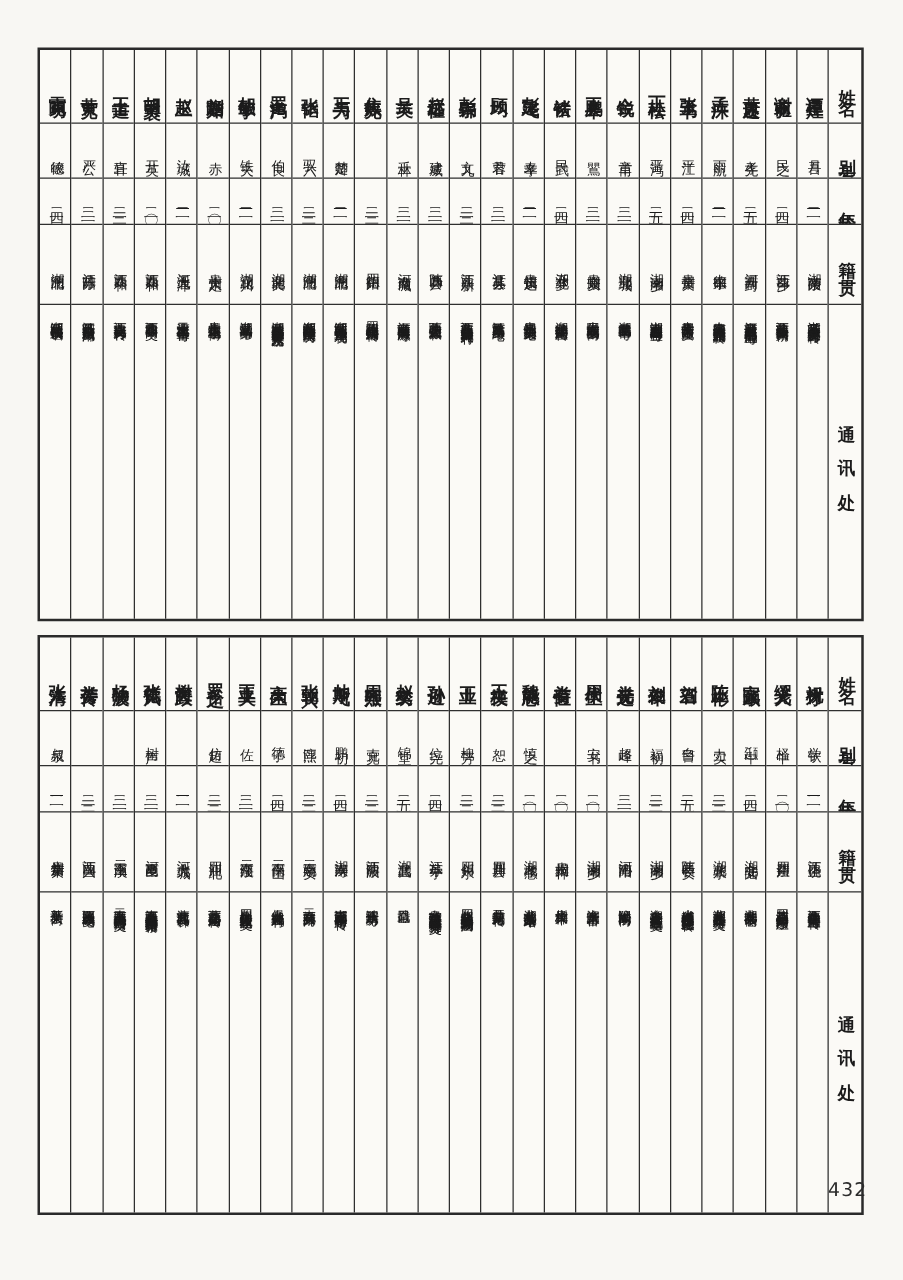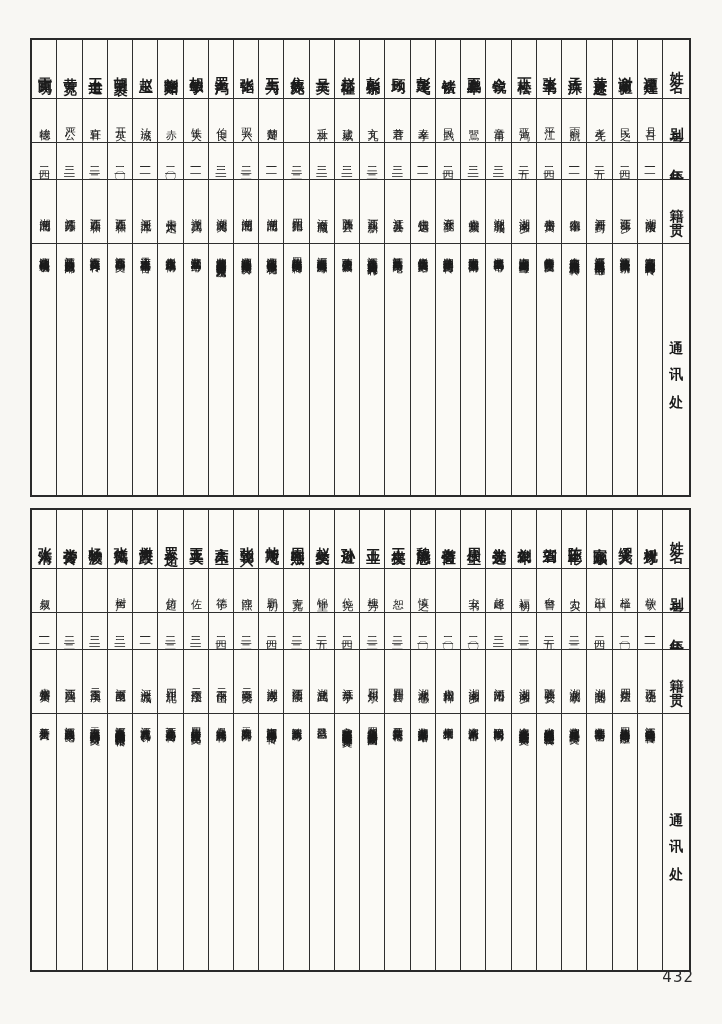--- a/index.html
+++ b/index.html
@@ -48,21 +48,21 @@
   .r-address .vtext{font-size:10.5px;letter-spacing:0.5px;line-height:1.1;}
   
   .header-col .vtext{font-weight:700;font-size:14px;}
   .header-col .r-name .vtext{letter-spacing:9px;}
   .header-col .r-byname .vtext{letter-spacing:5px;}
   .header-col .r-age .vtext{letter-spacing:3px;}
   .header-col .r-native .vtext{letter-spacing:14px;}
   .header-col .r-address{align-items:center;padding-top:0;}
   .header-col .r-address .vtext{font-size:14px;letter-spacing:28px;font-weight:700;}
   .page-number{
-    position:absolute;right:28px;top:968px;
+    position:absolute;right:28px;top:943px;
     font-family:"DejaVu Sans", sans-serif;
     font-size:15px;color:#2c2c2c;letter-spacing:1px;
   }
 </style>
 </head>
 <body>
 
 <div class="page">
   <div class="roster top">
       <div class="col header-col">

